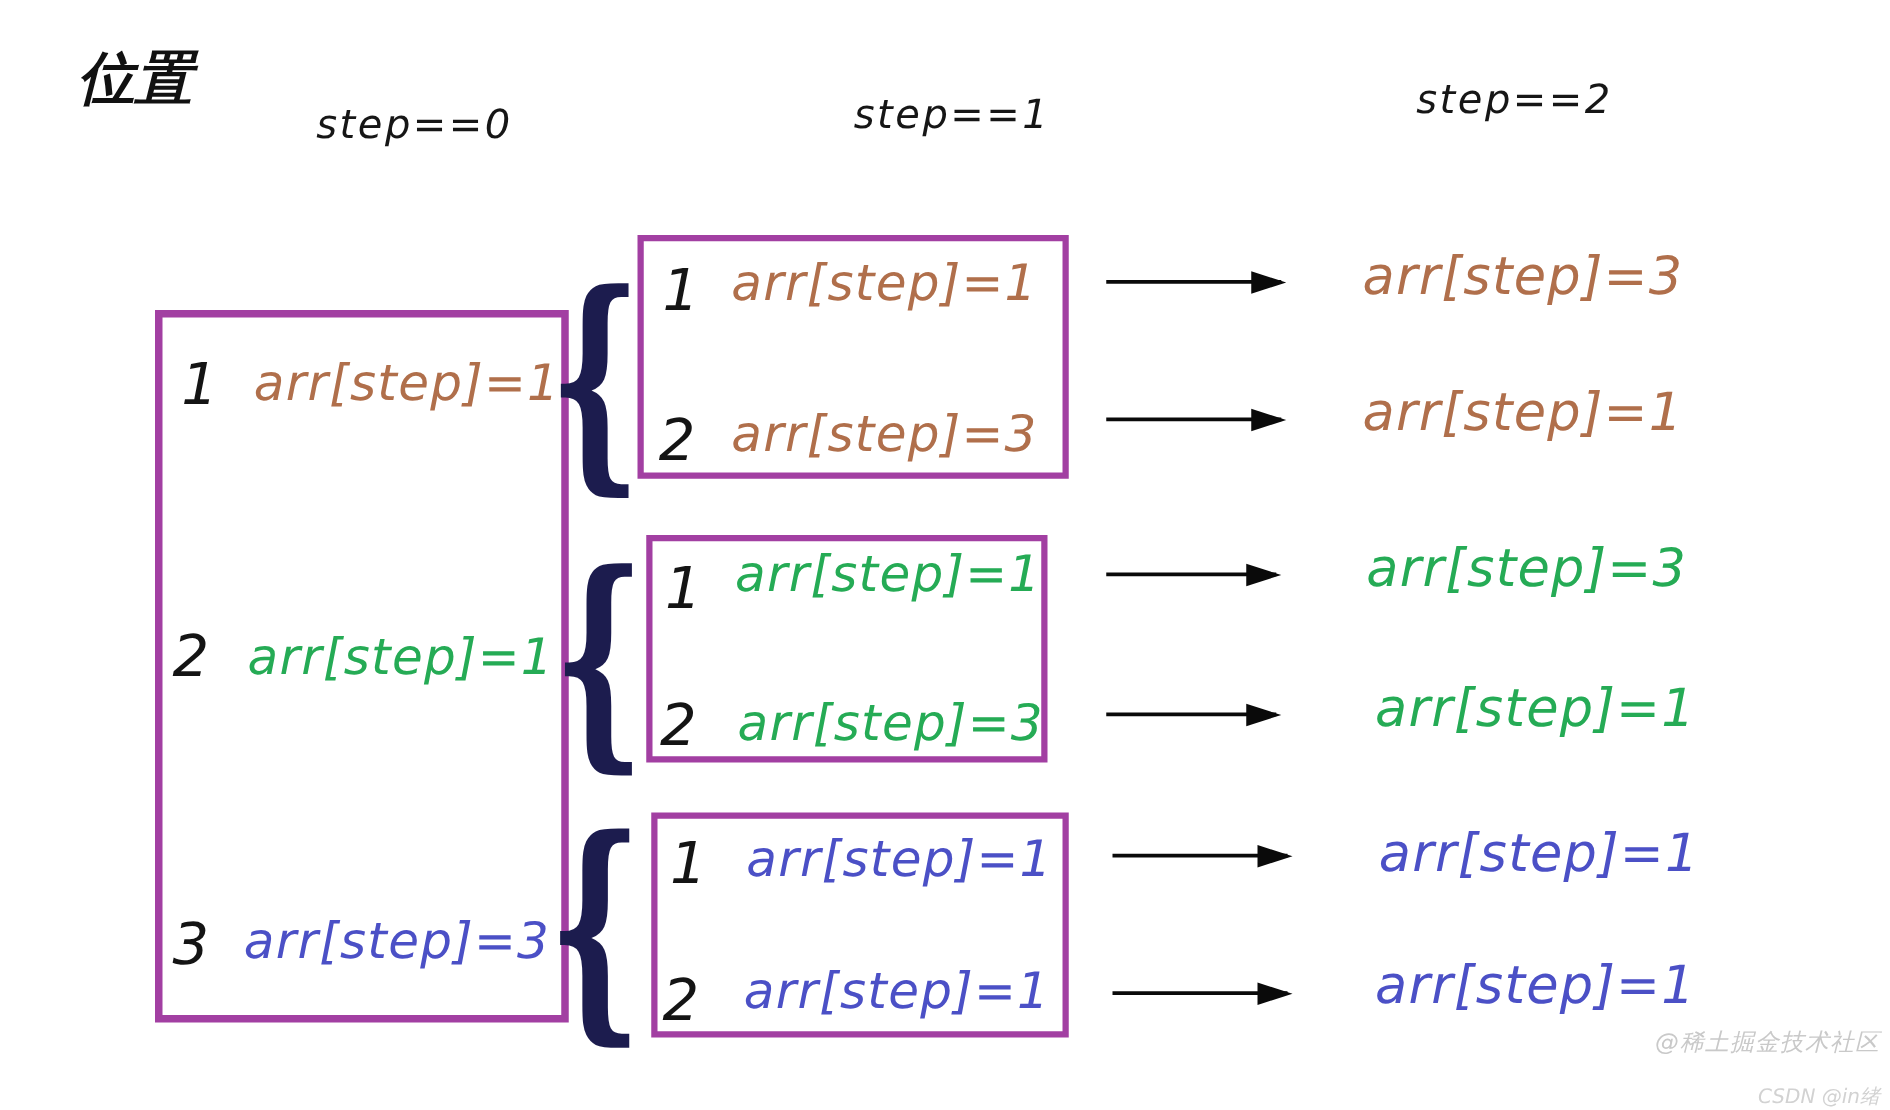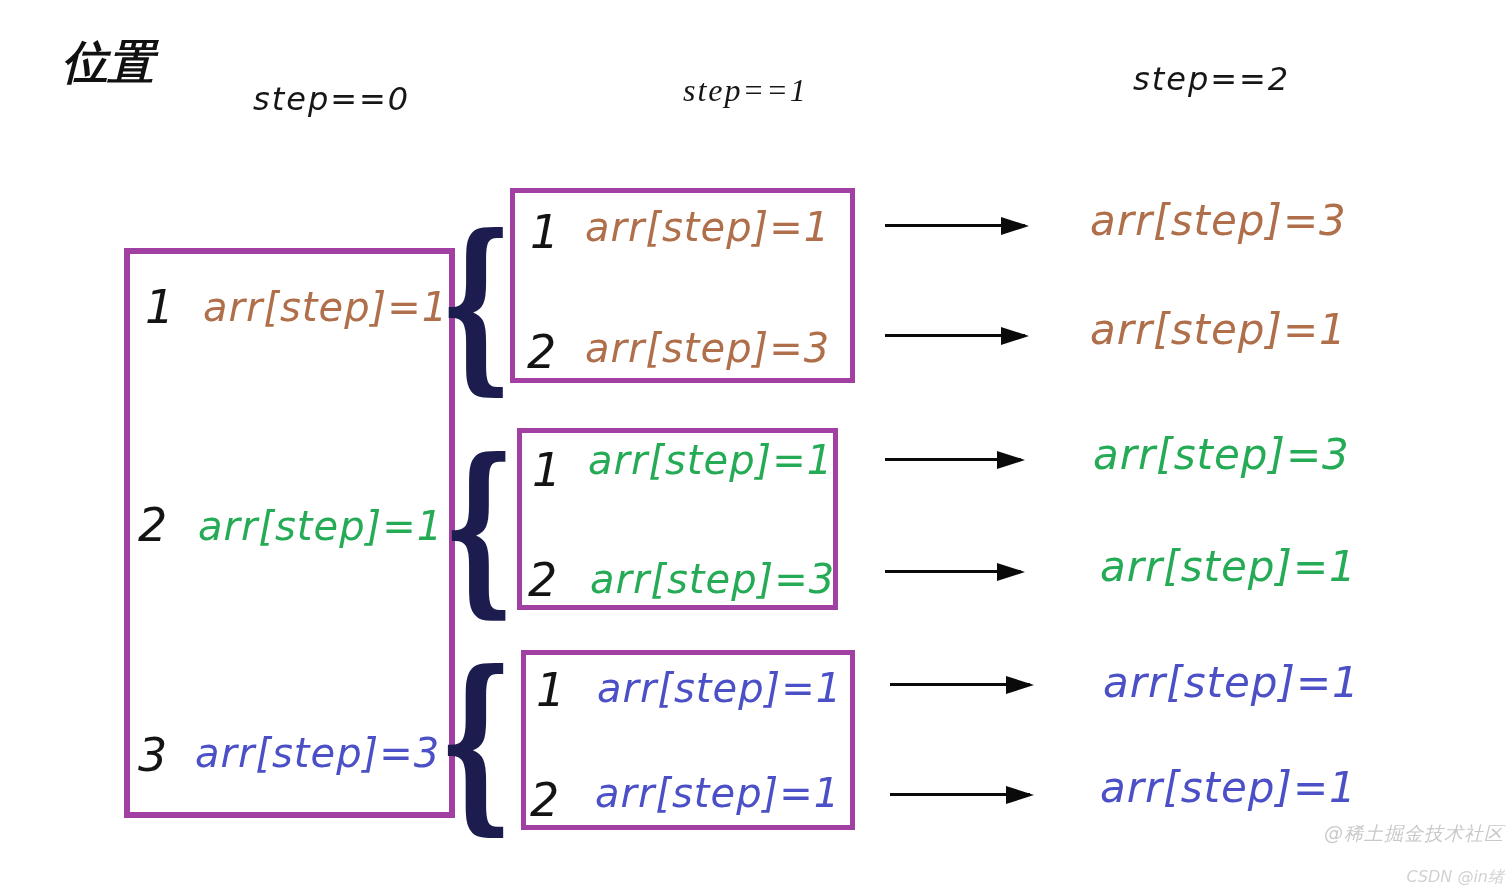--- a/index.html
+++ b/index.html
@@ -50,21 +50,21 @@
   .watermark1 { font-size:19px; color:#c9c9c9; letter-spacing:1px; }
   .watermark2 { font-size:16px; color:#d2d2d2; }
 </style>
 </head>
 <body>
 
 <div>
 
   <div class="abs title" style="left:62px; top:32px;">位置</div>
   <div class="abs col-header" style="left:225px; top:80px;">step==0</div>
-  <div class="abs col-header" style="left:655px; top:72px;font-family:Liberation Serif, serif;">step==1</div>
+  <div class="abs col-header" style="left:655px; top:72px;">step==1</div>
   <div class="abs col-header" style="left:1105px; top:60px;">step==2</div>
 
   <div class="pbox" style="left: 124px; top: 248px; width: 331px; height: 570px; border-color: rgb(162, 63, 162);"></div>
 
   <div class="abs num" style="left:145px; top:280px;">1</div>
   <div class="abs formula" style="left: 203px; top: 284px; color: rgb(176, 111, 75);">arr[step]=1</div>
 
   <div class="abs num" style="left:138px; top:498px;">2</div>
   <div class="abs formula" style="left: 198px; top: 503px; color: rgb(37, 171, 85);">arr[step]=1</div>
 

